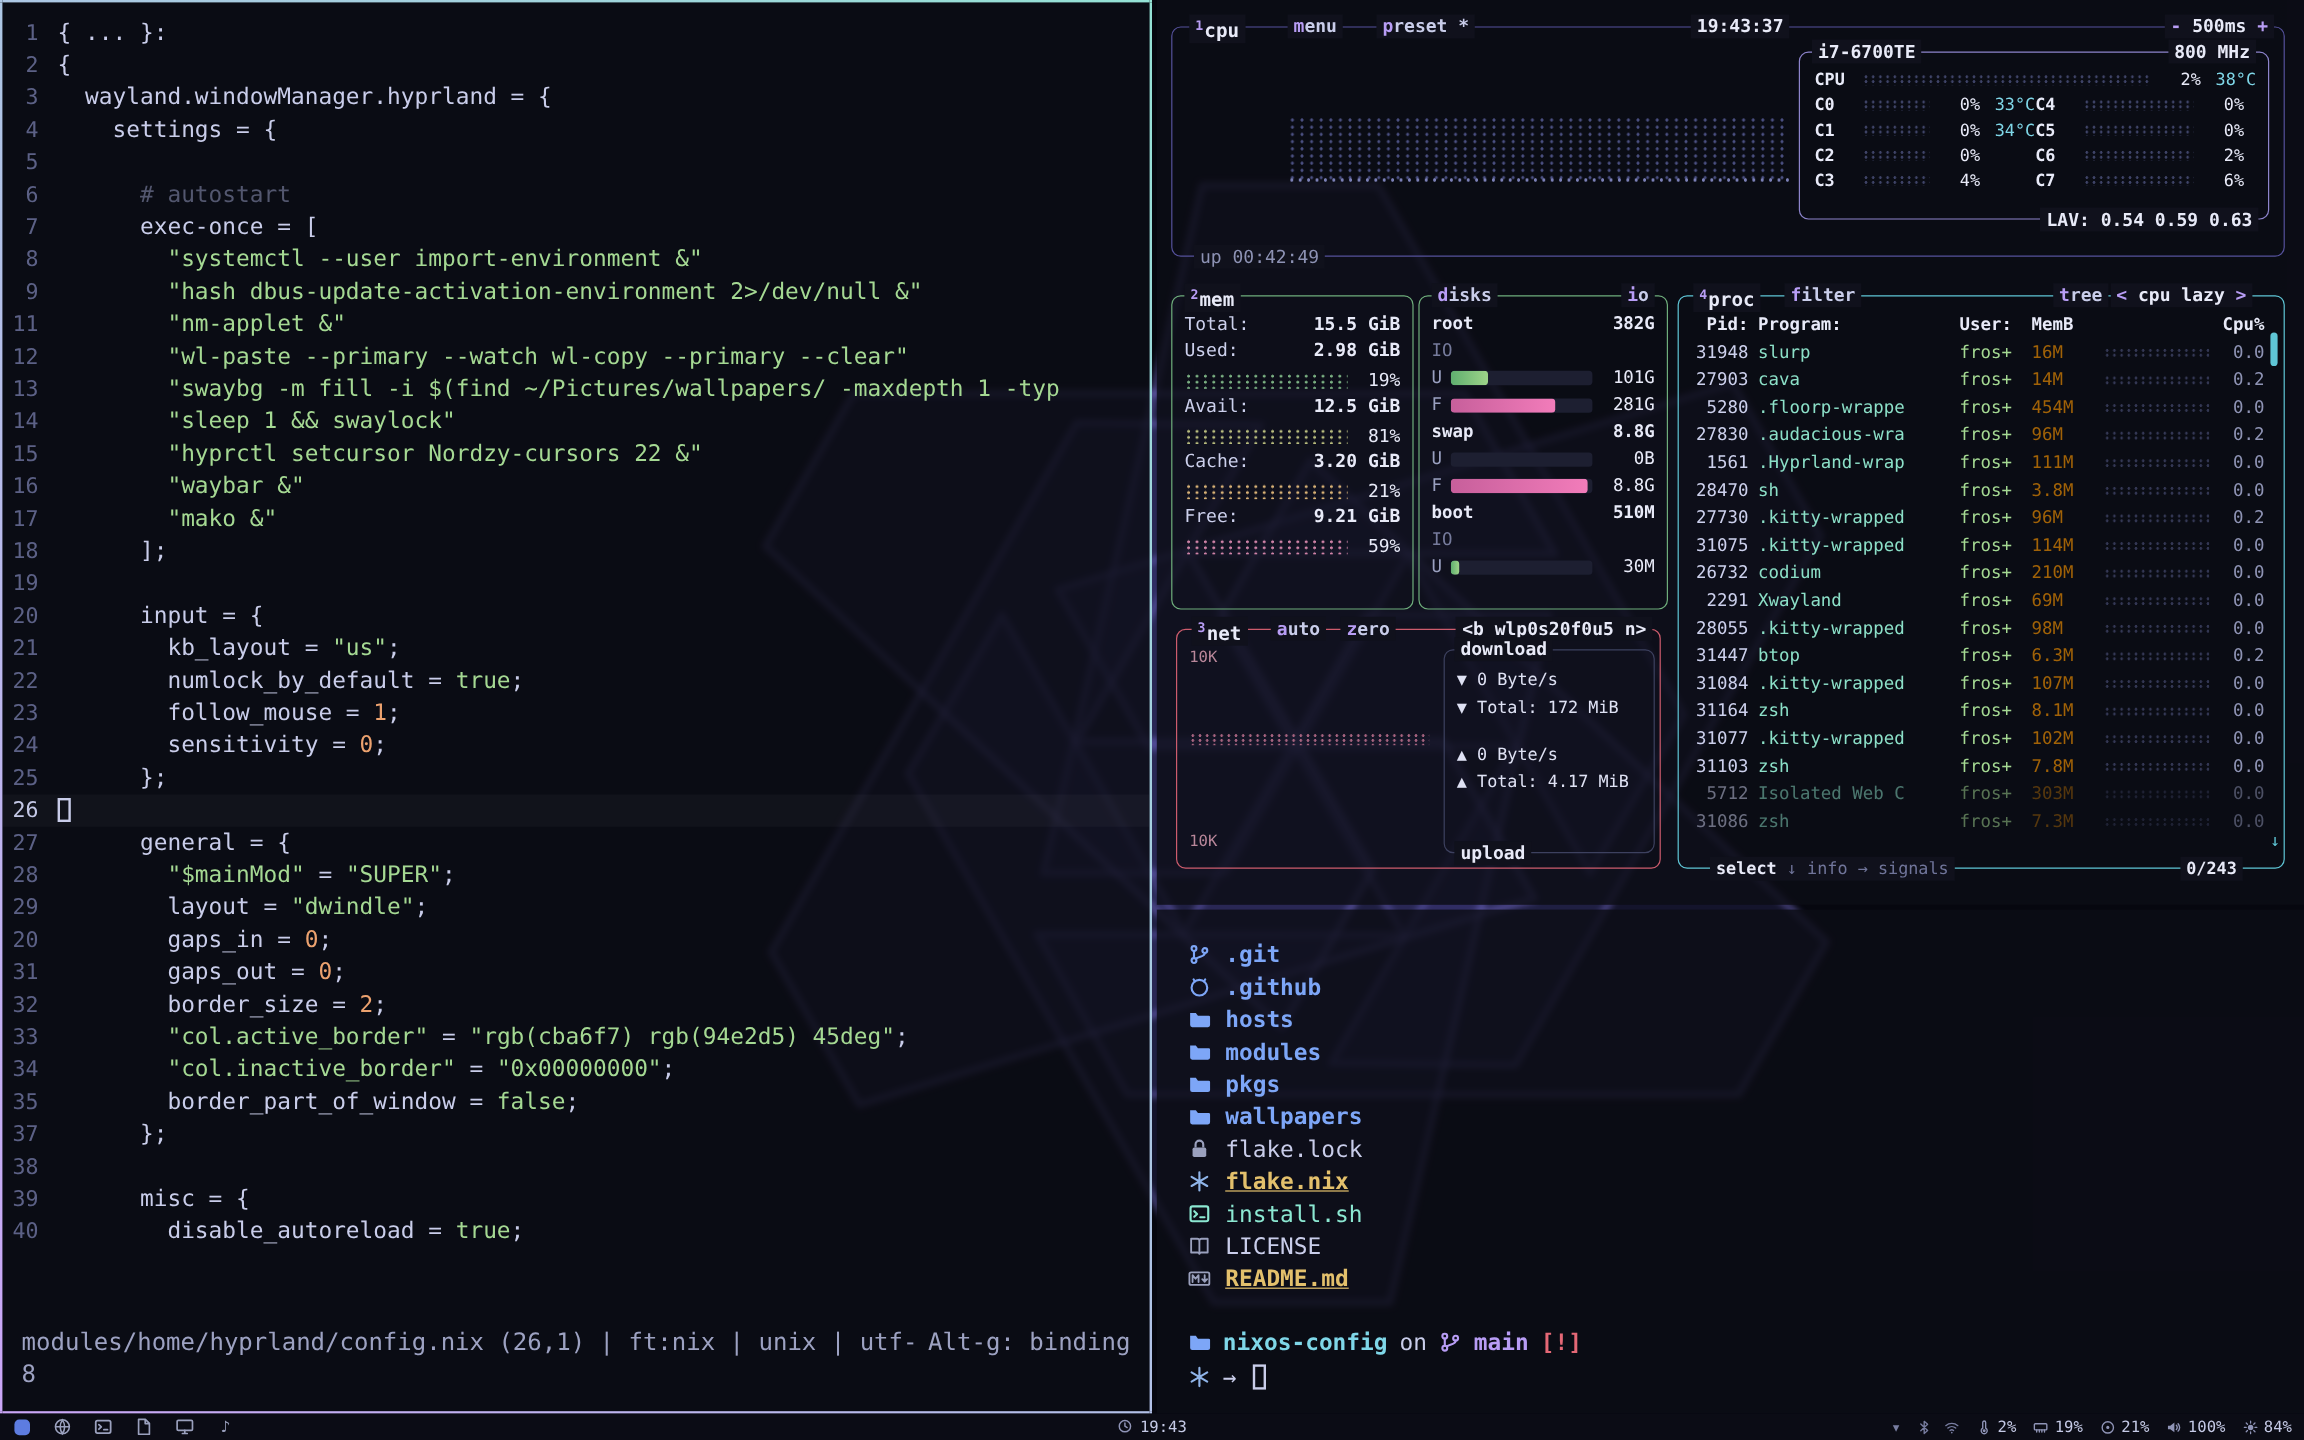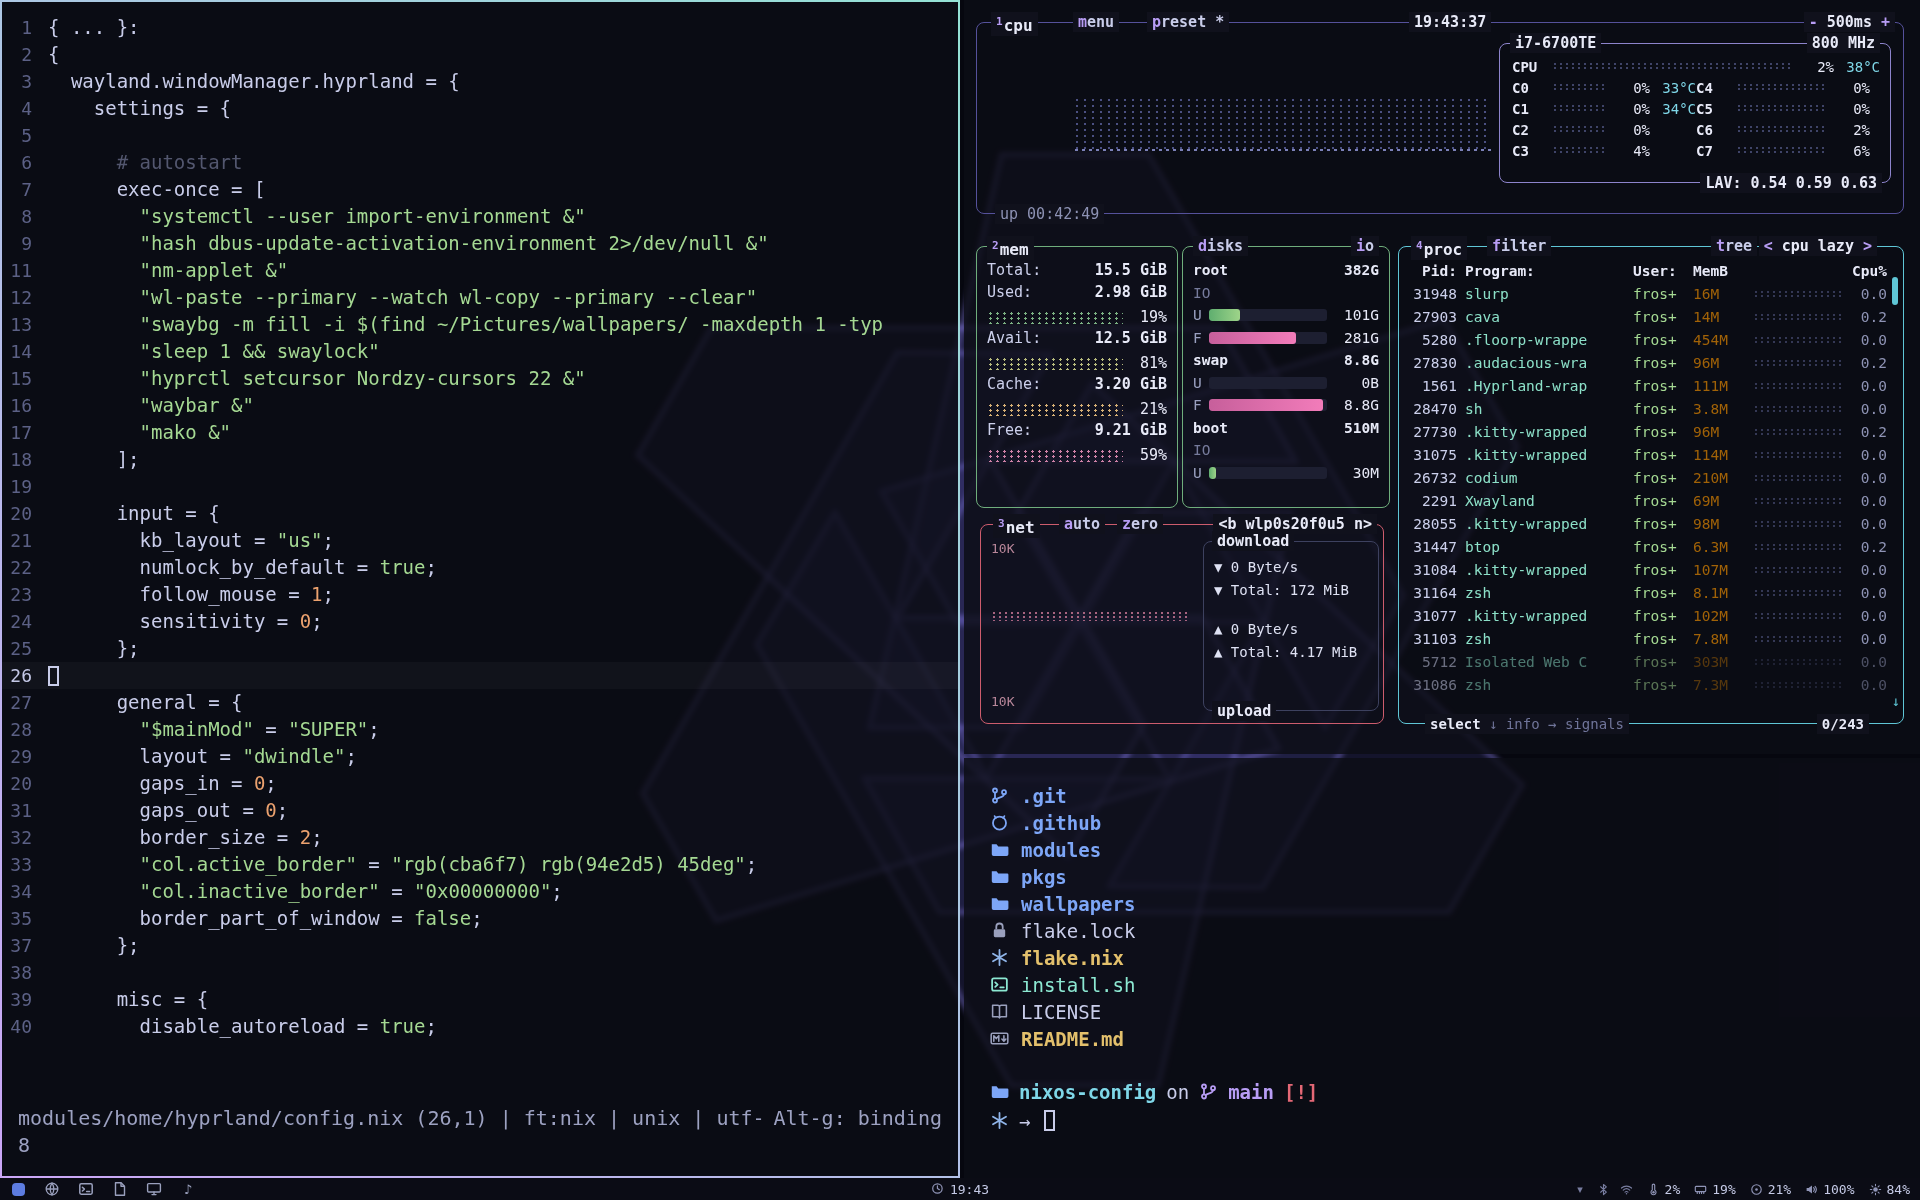--- a/index.html
+++ b/index.html
@@ -92,21 +92,21 @@
 .net-graph{position:absolute;left:10px;top:86px;width:200px;height:10px;color:#a86480;background-image:radial-gradient(circle,currentColor 1px,transparent 1.3px);background-size:6px 4px}
 .ni-rows{position:absolute;inset:14px 8px 12px 10px;font-size:14px;color:#dfe2f4}
 .ni-line{height:23px;line-height:23px;white-space:nowrap}
 .ni-gap{height:16px}
 
 
 .files-pane{left:964px;top:758px;width:956px;height:420px;background:rgba(12,13,22,.84);padding:24px 26px;font-size:19px;color:#c9cdea}
 .f-row{display:flex;align-items:center;height:27px;gap:12px}
 .f-name.dir{color:#7da6f7;font-weight:bold}
 .f-name.plain{color:#c9cdea}
-.f-name.special{color:#e3c06c;font-weight:bold}
+.f-name.special{color:#e3c06c;text-decoration:underline;font-weight:bold}
 .f-name.exec{color:#8ce8d2}
 .icon{display:inline-flex;width:19px;height:19px;align-items:center;justify-content:center;color:#9aa0bd;flex:none}
 .icon svg{width:100%;height:100%}
 .icon.blue{color:#7da6f7}.icon.teal{color:#8ce8d2}.icon.purple{color:#b89df5}.icon.nixc{color:#8fb4e8}
 .prompt-row{display:flex;align-items:center;gap:10px;margin-top:26px;height:27px}
 .p-dir{color:#7fd7e8;font-weight:bold}
 .p-on{color:#c9cdea}
 .p-branch{color:#b89df5;font-weight:bold}
 .p-status{color:#e46876;font-weight:bold}
 .input-row{display:flex;align-items:center;gap:10px;height:27px;margin-top:2px}
@@ -590,20 +590,28 @@
           </svg>
         </span>
         <span class="f-name dir">.github</span>
       </div>
       <div class="f-row">
         <span class="icon blue">
           <svg viewBox="0 0 16 16">
             <path d="M1.5 3.5h4l1.5 2h7.5a1 1 0 0 1 1 1V12a1.5 1.5 0 0 1-1.5 1.5h-11A1.5 1.5 0 0 1 1.5 12z" fill="currentColor"></path>
           </svg>
         </span>
+        <span class="f-name dir">hosts</span>
+      </div>
+      <div class="f-row">
+        <span class="icon blue">
+          <svg viewBox="0 0 16 16">
+            <path d="M1.5 3.5h4l1.5 2h7.5a1 1 0 0 1 1 1V12a1.5 1.5 0 0 1-1.5 1.5h-11A1.5 1.5 0 0 1 1.5 12z" fill="currentColor"></path>
+          </svg>
+        </span>
         <span class="f-name dir">modules</span>
       </div>
       <div class="f-row">
         <span class="icon blue">
           <svg viewBox="0 0 16 16">
             <path d="M1.5 3.5h4l1.5 2h7.5a1 1 0 0 1 1 1V12a1.5 1.5 0 0 1-1.5 1.5h-11A1.5 1.5 0 0 1 1.5 12z" fill="currentColor"></path>
           </svg>
         </span>
         <span class="f-name dir">pkgs</span>
       </div>

